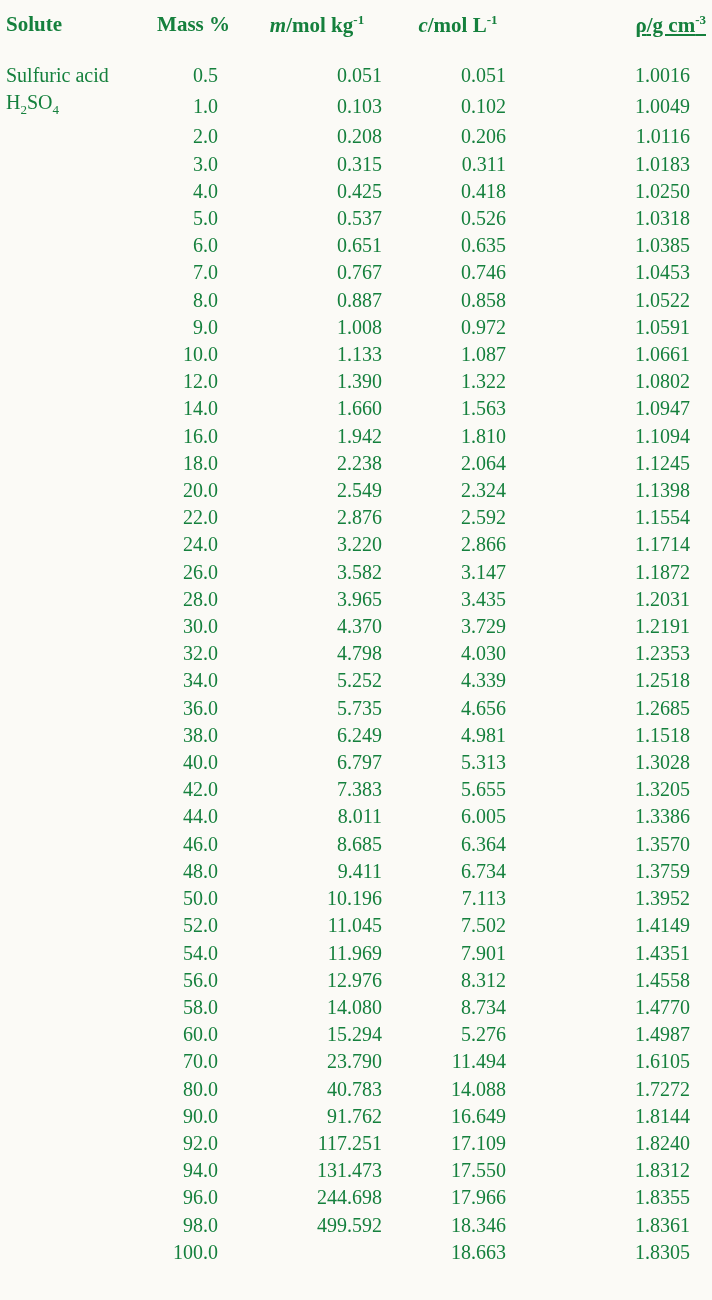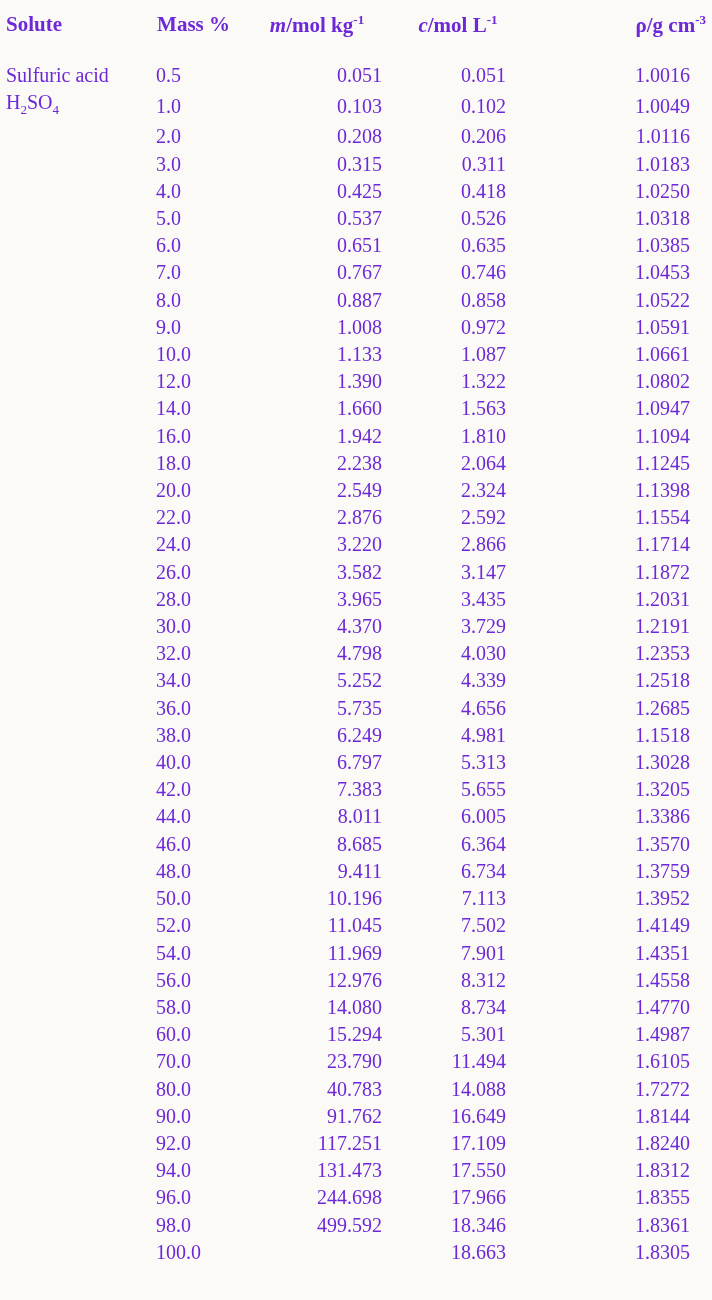--- a/index.html
+++ b/index.html
@@ -6,21 +6,21 @@
   body {
     width: 712px; height: 1300px;
     background: #fbfaf6;
     overflow: hidden;
   }
   .page {
     box-sizing: border-box;
     width: 712px; height: 1300px;
     padding: 8px 0 0 6px;
     font-family: "Liberation Serif", "DejaVu Serif", serif;
-    color: #6d28d9;
+    color: #15803d;
   }
   table.data-table {
     border-collapse: collapse;
     table-layout: fixed;
     width: 700px;
   }
   col.c1 { width: 150px; }
   col.c2 { width: 78px;  }
   col.c3 { width: 168px; }
   col.c4 { width: 122px; }
@@ -30,36 +30,36 @@
     font-weight: bold;
     font-size: 21px;
     vertical-align: top;
     padding: 4px 0 24px 0;
     white-space: nowrap;
   }
   thead th.c1 { text-align: left; }
   thead th.c2 { text-align: right; padding-right: 4px; }
   thead th.c3 { text-align: center; padding-right: 2px; }
   thead th.c4 { text-align: center; padding-right: 10px; }
-  thead th.c5 { text-align: right; padding-right: 0; }
+  thead th.c5 { text-align: right; padding-right: 0; text-decoration: underline; }
 
   thead .sym { font-style: italic; }
   thead sup { font-size: 13px; }
 
   tbody td {
     font-size: 20px;
     line-height: 27.2px;
     height: 27.2px;
     padding: 0;
     white-space: nowrap;
     overflow: visible;
   }
   td.c-solute { text-align: left; }
   td.c-solute sub { font-size: 13px; }
-  td.c-mass { text-align: left; padding-right: 16px; }
+  td.c-mass { text-align: right; padding-right: 16px; }
   td.c-m    { text-align: right; padding-right: 20px; }
   td.c-c    { text-align: right; padding-right: 18px; }
   td.c-rho  { text-align: right; padding-right: 16px; }
 </style>
 </head>
 <body>
 
 <div class="page">
   <table class="data-table">
     <colgroup>
@@ -331,21 +331,21 @@
           <td class="c-solute"></td>
           <td class="c-mass">58.0</td>
           <td class="c-m">14.080</td>
           <td class="c-c">8.734</td>
           <td class="c-rho">1.4770</td>
         </tr>
         <tr>
           <td class="c-solute"></td>
           <td class="c-mass">60.0</td>
           <td class="c-m">15.294</td>
-          <td class="c-c">5.301</td>
+          <td class="c-c">5.276</td>
           <td class="c-rho">1.4987</td>
         </tr>
         <tr>
           <td class="c-solute"></td>
           <td class="c-mass">70.0</td>
           <td class="c-m">23.790</td>
           <td class="c-c">11.494</td>
           <td class="c-rho">1.6105</td>
         </tr>
         <tr>

